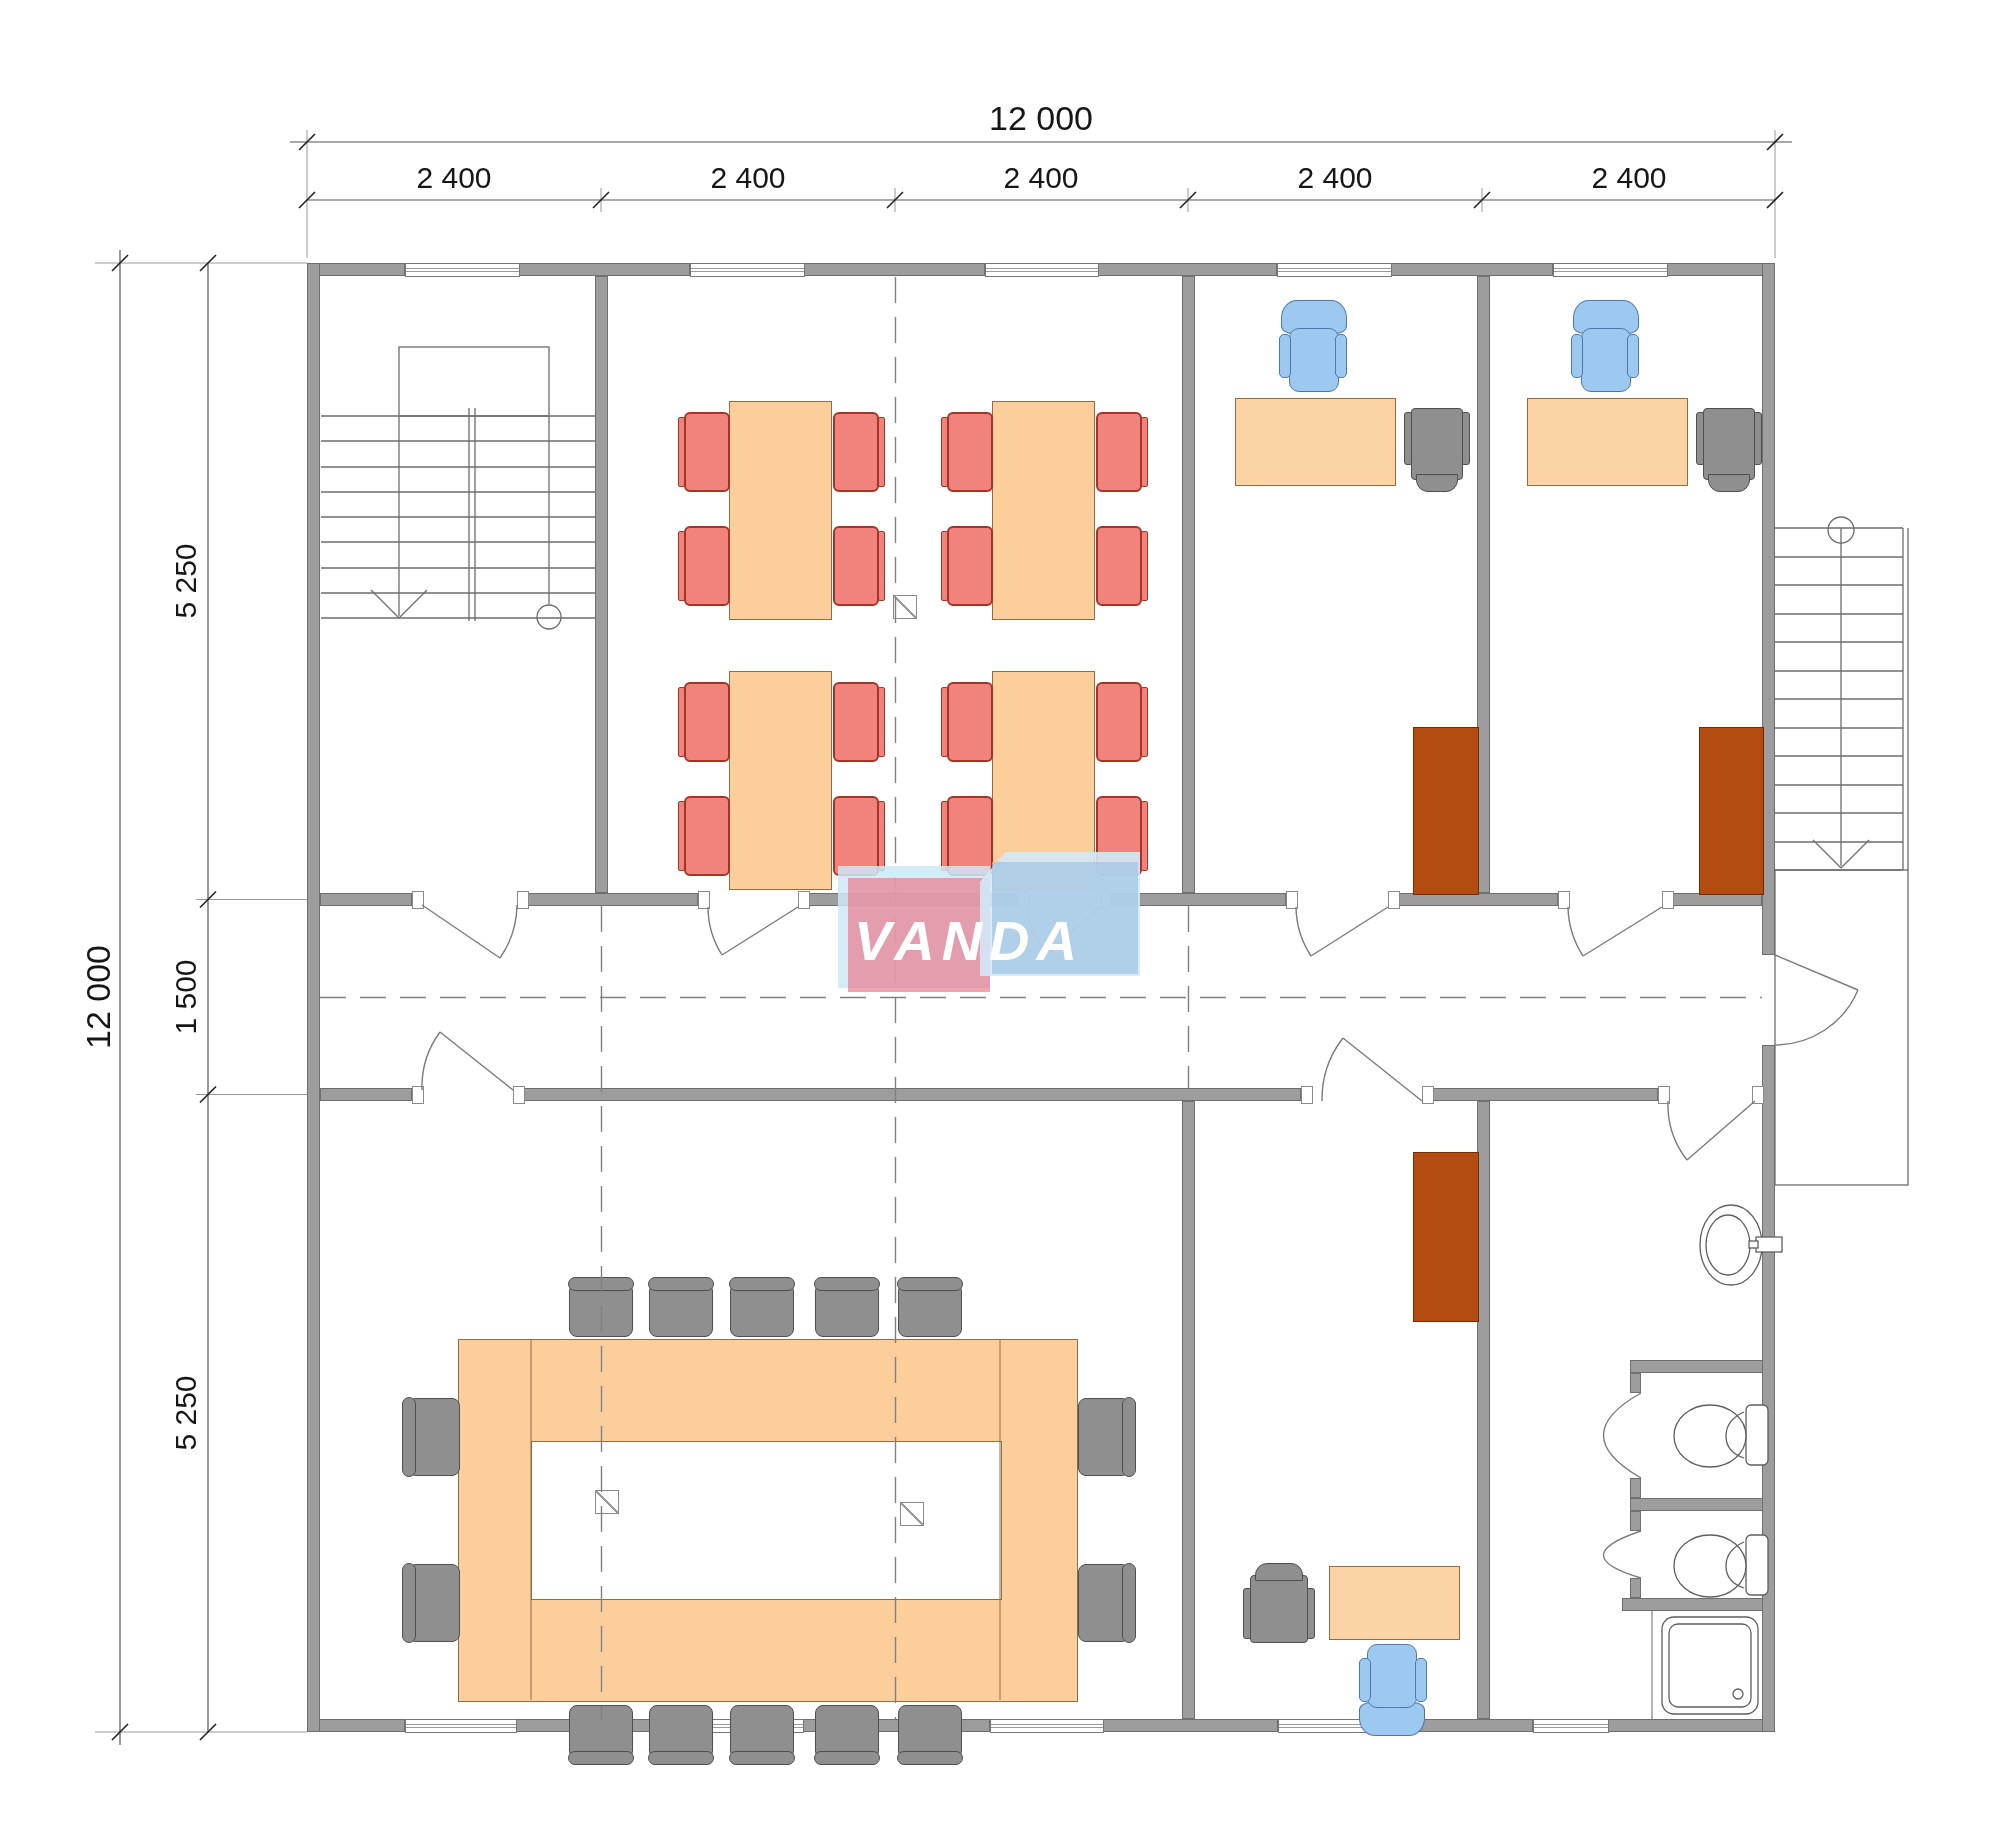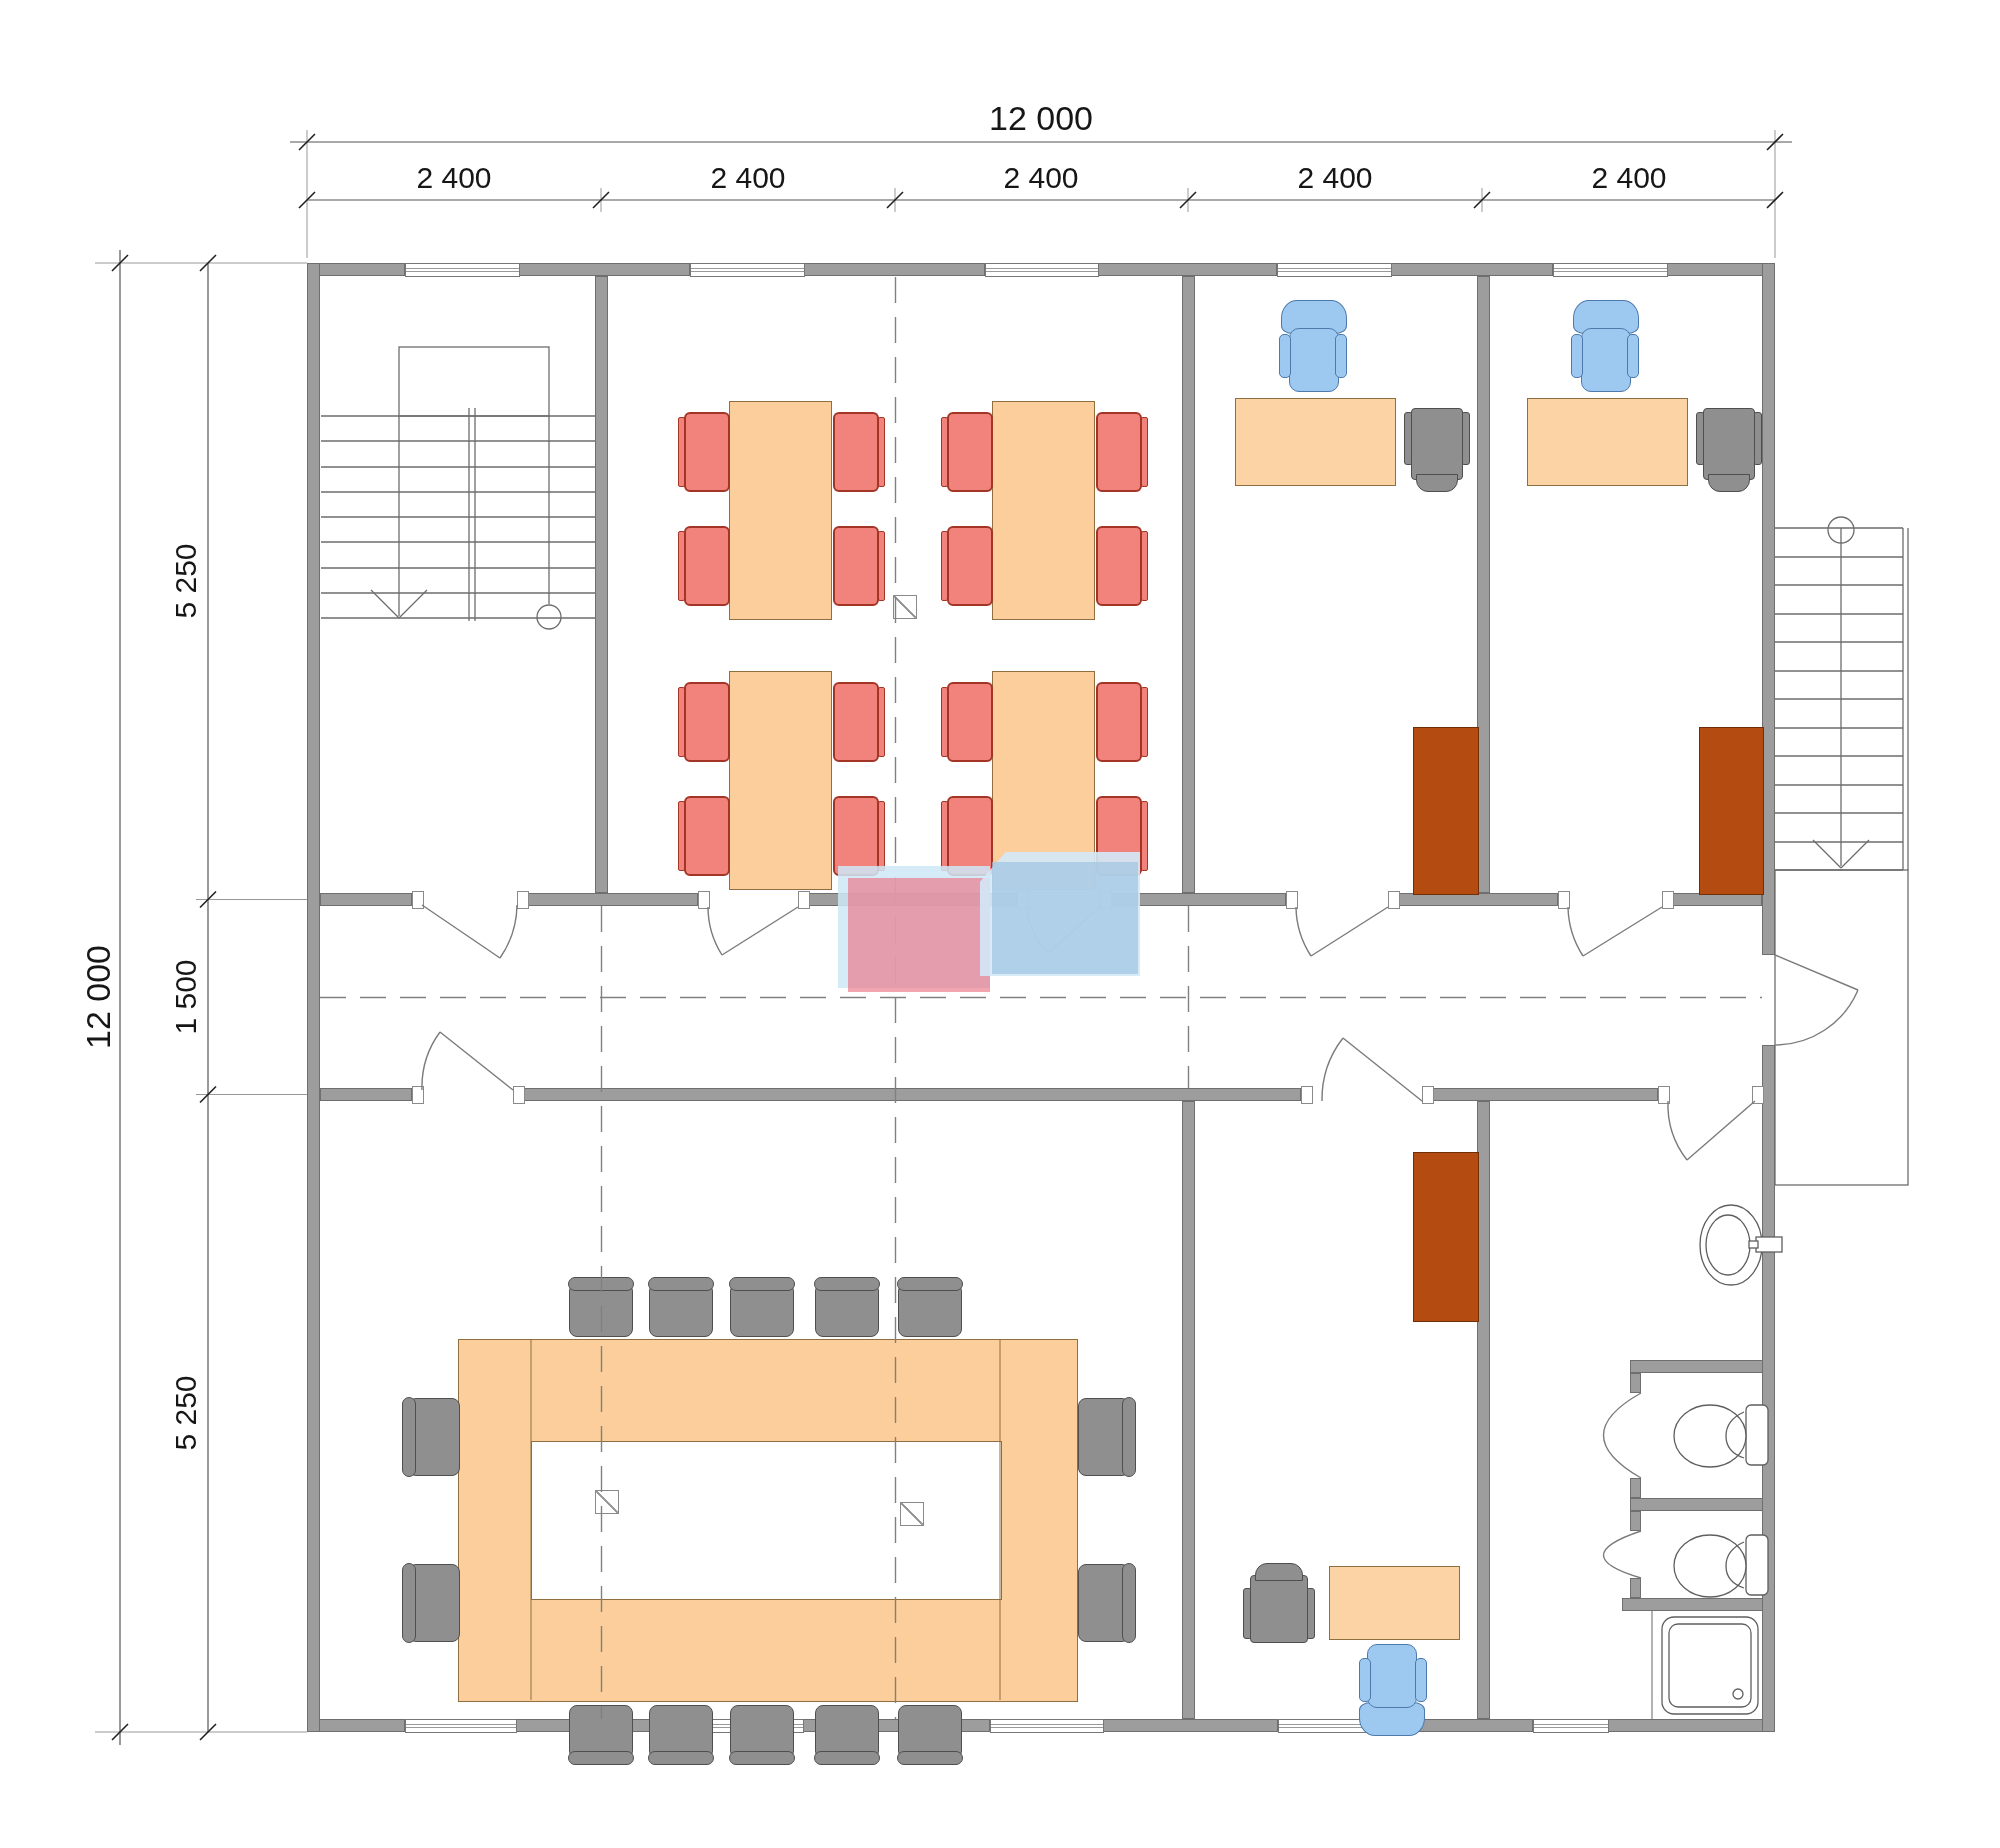--- a/index.html
+++ b/index.html
@@ -321,15 +321,16 @@
   <div class="dimtxt big rot" style="left:98px;top:997px">12 000</div>
   <div class="dimtxt seg rot" style="left:186px;top:581px">5 250</div>
   <div class="dimtxt seg rot" style="left:186px;top:997px">1 500</div>
   <div class="dimtxt seg rot" style="left:186px;top:1413px">5 250</div>
 
   <div id="logo">
     <div class="paleL"></div>
     <div class="pink"></div>
     <div class="paleR"></div>
     <div class="blue"></div>
+    <div class="lg-text">VANDA</div>
   </div>
 
 </div>
 
 </body></html>

